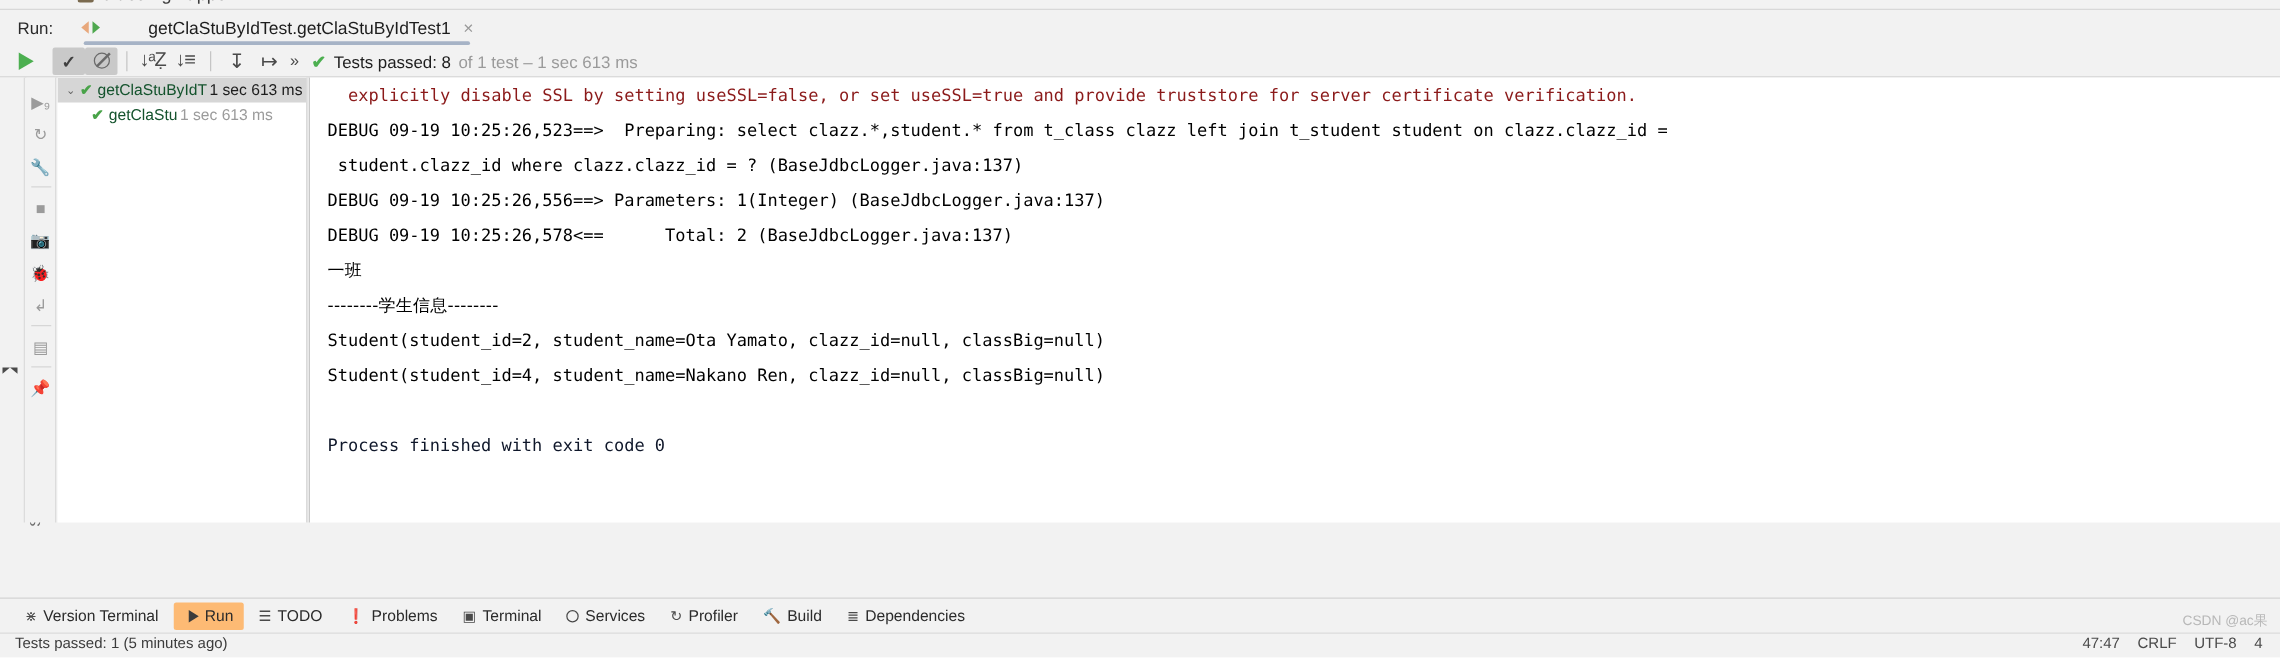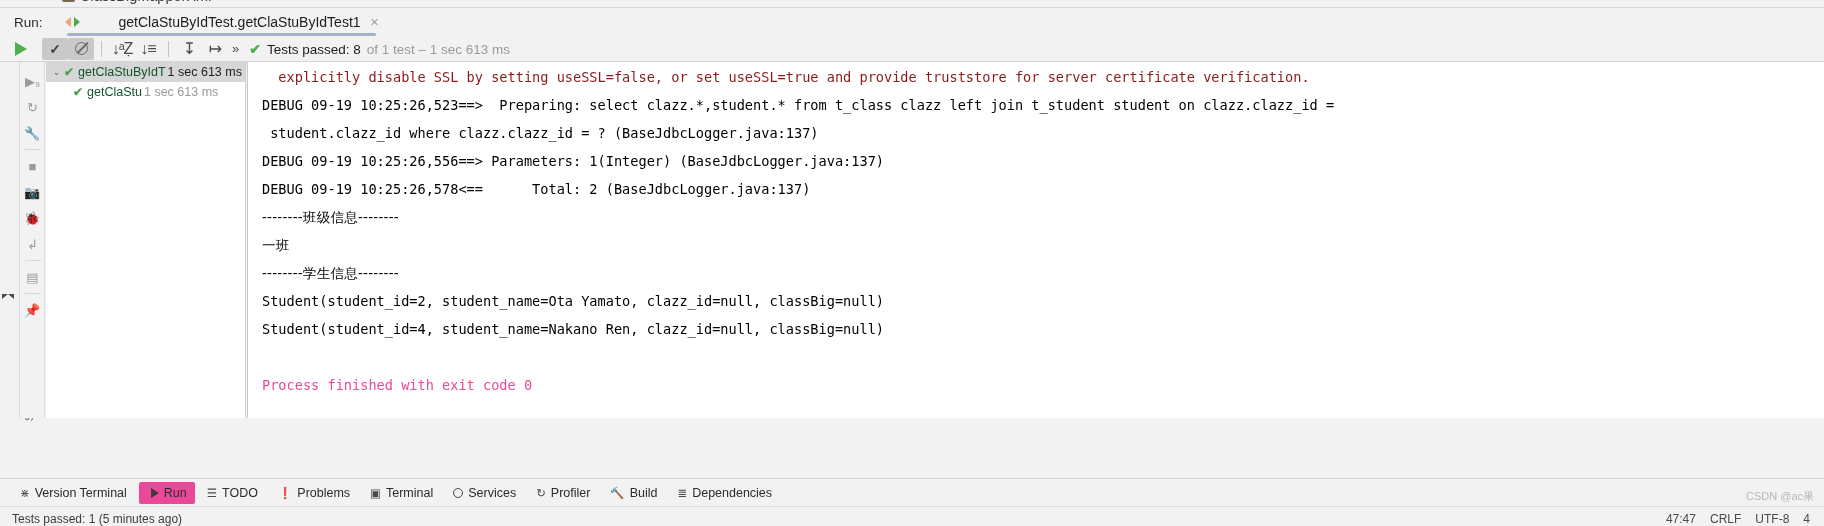--- a/index.html
+++ b/index.html
@@ -225,54 +225,54 @@
   }
   .cline {
     font-family: "DejaVu Sans Mono", "Liberation Mono", monospace;
     font-size: 13.6px;
     line-height: 28px;
     white-space: pre;
     color: #000000;
     padding-left: 14px;
   }
   .cline.err { color: #8b1a1a; }
-  .cline.blue { color: #ec4899; }
+  .cline.blue { color: #0f172a; }
   .cline.cn { font-family: "DejaVu Sans", "Liberation Sans", sans-serif; letter-spacing: 0.2px;}
   .cline.blank { color: transparent; }
 
   
   .bottom-bar {
     position: absolute;
     left: 0; bottom: 20px;
     width: 1824px; height: 28px;
     background: #f2f2f2;
     border-top: 1px solid #d3d3d3;
     display: flex; align-items: center;
     padding-left: 12px;
     gap: 4px;
   }
   .bb-item {
     display: flex; align-items: center; gap: 5px;
     height: 22px; padding: 0 8px;
     font-size: 12.5px; color: #2b2b2b;
     border-radius: 2px;
   }
-  .bb-item.active { background: #ec4899; padding-left: 12px; }
+  .bb-item.active { background: #fdba74; padding-left: 12px; }
   .bb-ic { font-size: 11.5px; color: #4a4a4a; display:flex; align-items:center;}
   .bb-ic .tri { width:0;height:0;border-top:5px solid transparent;border-bottom:5px solid transparent;border-left:8px solid #3c3c3c;}
   .bb-ic .circ { width:10px;height:10px;border:1.6px solid #4a4a4a;border-radius:50%;}
 
   
   .status-bar {
     position: absolute;
     left: 0; bottom: 0;
     width: 1824px; height: 20px;
     background: #f2f2f2;
     border-top: 1px solid #dcdcdc;
-    display: flex; align-items: flex-end;
+    display: flex; align-items: flex-start;
     font-size: 12px; color: #4a4a4a;
   }
   .sb-left { margin-left: 12px; color: #3c3c3c; }
   .sb-right { margin-left: auto; margin-right: 14px; display:flex; gap: 14px;}
   .watermark {
     position: absolute; right: 10px; bottom: 22px;
     font-size: 11px; color: #b8b8b8;
   }
 </style>
 </head>
@@ -365,21 +365,20 @@
       <span class="tree-time dim">1 sec 613 ms</span>
     </div>
   </div>
 
   <div class="console">
     <div class="cline err">  explicitly disable SSL by setting useSSL=false, or set useSSL=true and provide truststore for server certificate verification.</div>
     <div class="cline">DEBUG 09-19 10:25:26,523==&gt;  Preparing: select clazz.*,student.* from t_class clazz left join t_student student on clazz.clazz_id =</div>
     <div class="cline"> student.clazz_id where clazz.clazz_id = ? (BaseJdbcLogger.java:137)</div>
     <div class="cline">DEBUG 09-19 10:25:26,556==&gt; Parameters: 1(Integer) (BaseJdbcLogger.java:137)</div>
     <div class="cline">DEBUG 09-19 10:25:26,578&lt;==      Total: 2 (BaseJdbcLogger.java:137)</div>
-    <div class="cline cn">--------班级信息--------</div>
     <div class="cline cn">一班</div>
     <div class="cline cn">--------学生信息--------</div>
     <div class="cline">Student(student_id=2, student_name=Ota Yamato, clazz_id=null, classBig=null)</div>
     <div class="cline">Student(student_id=4, student_name=Nakano Ren, clazz_id=null, classBig=null)</div>
     <div class="cline blank"> </div>
     <div class="cline blue">Process finished with exit code 0</div>
   </div>
 
   <div class="bottom-bar">
     <div class="bb-item">

